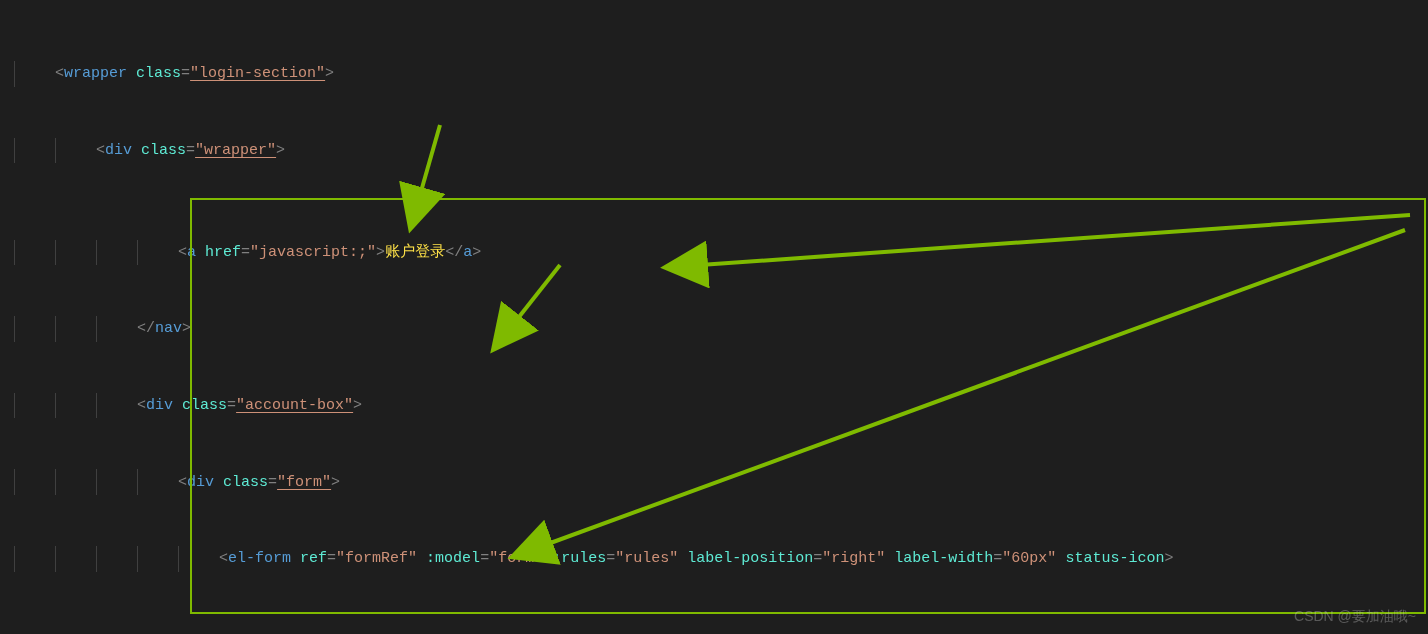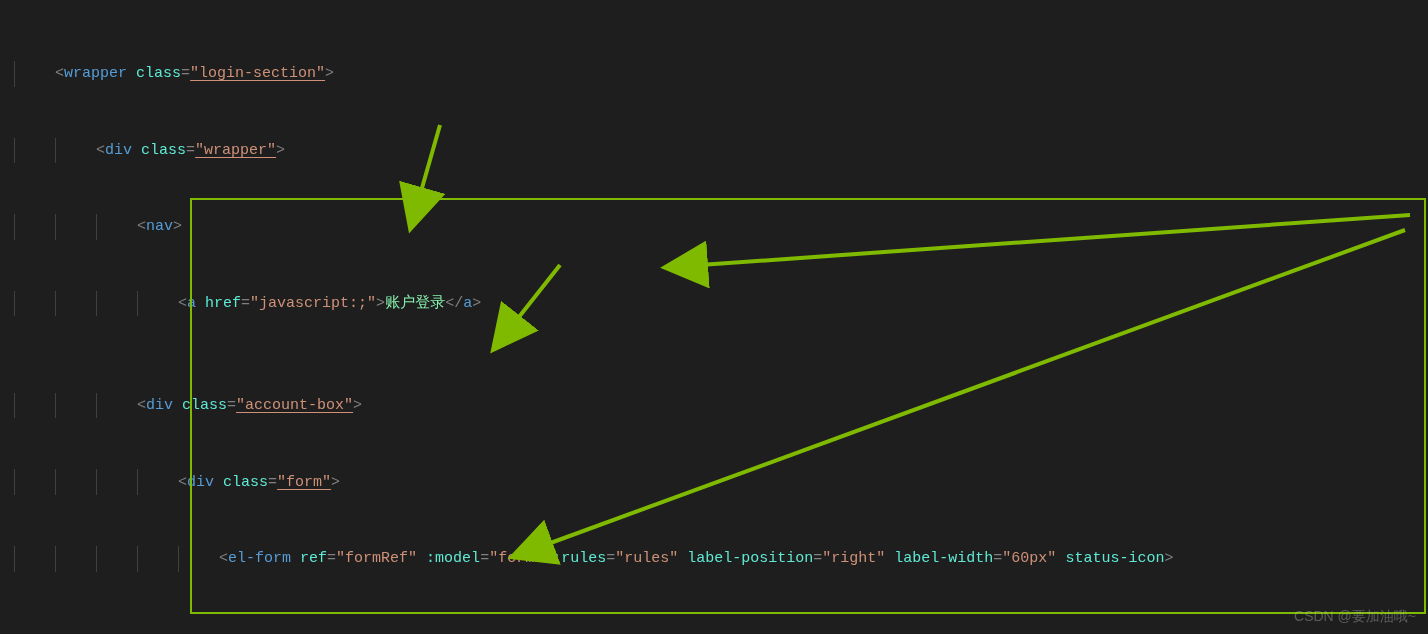--- a/index.html
+++ b/index.html
@@ -32,21 +32,21 @@
     height: 25.6px;
     vertical-align: top;
   }
   .guide.first { margin-left: 14px; }
   .content { display: inline; }
   
   .tag { color: #569cd6; }
   .bracket { color: #808080; }
   .attr { color: #5eead4; }
   .str { color: #ce9178; }
-  .txt { color: #86efac; }
+  .txt { color: #fde047; }
   .dec { text-decoration: underline; text-decoration-color: #ce9178; text-underline-offset: 3px; }
   
   .highlight-box {
     position: absolute;
     border: 2px solid #7fba00;
     left: 190px;
     top: 198px;
     width: 1232px;
     height: 412px;
     pointer-events: none;
@@ -75,24 +75,24 @@
 </style>
 </head>
 <body>
 
 <div class="code">
 
 <div class="line"><span class="guide first"></span><span class="content"><span class="bracket">&lt;</span><span class="tag">wrapper</span> <span class="attr">class</span><span class="bracket">=</span><span class="str dec">"login-section"</span><span class="bracket">&gt;</span></span></div>
 
 <div class="line"><span class="guide first"></span><span class="guide"></span><span class="content"><span class="bracket">&lt;</span><span class="tag">div</span> <span class="attr">class</span><span class="bracket">=</span><span class="str dec">"wrapper"</span><span class="bracket">&gt;</span></span></div>
 
-<div class="line"><span class="guide first"></span><span class="guide"></span><span class="guide"></span><span class="content"><span class="bracket">&lt;</span><span class="tag">nav</span><span class="bracket">&gt;</span></span></div>
 
 <div class="line"><span class="guide first"></span><span class="guide"></span><span class="guide"></span><span class="guide"></span><span class="content"><span class="bracket">&lt;</span><span class="tag">a</span> <span class="attr">href</span><span class="bracket">=</span><span class="str">"javascript:;"</span><span class="bracket">&gt;</span><span class="txt">账户登录</span><span class="bracket">&lt;/</span><span class="tag">a</span><span class="bracket">&gt;</span></span></div>
 
+<div class="line"><span class="guide first"></span><span class="guide"></span><span class="guide"></span><span class="content"><span class="bracket">&lt;/</span><span class="tag">nav</span><span class="bracket">&gt;</span></span></div>
 
 <div class="line"><span class="guide first"></span><span class="guide"></span><span class="guide"></span><span class="content"><span class="bracket">&lt;</span><span class="tag">div</span> <span class="attr">class</span><span class="bracket">=</span><span class="str dec">"account-box"</span><span class="bracket">&gt;</span></span></div>
 
 <div class="line"><span class="guide first"></span><span class="guide"></span><span class="guide"></span><span class="guide"></span><span class="content"><span class="bracket">&lt;</span><span class="tag">div</span> <span class="attr">class</span><span class="bracket">=</span><span class="str dec">"form"</span><span class="bracket">&gt;</span></span></div>
 
 <div class="line"><span class="guide first"></span><span class="guide"></span><span class="guide"></span><span class="guide"></span><span class="guide"></span><span class="content"><span class="bracket">&lt;</span><span class="tag">el-form</span> <span class="attr">ref</span><span class="bracket">=</span><span class="str">"formRef"</span> <span class="attr">:model</span><span class="bracket">=</span><span class="str">"form"</span> <span class="attr">:rules</span><span class="bracket">=</span><span class="str">"rules"</span> <span class="attr">label-position</span><span class="bracket">=</span><span class="str">"right"</span> <span class="attr">label-width</span><span class="bracket">=</span><span class="str">"60px"</span> <span class="attr">status-icon</span><span class="bracket">&gt;</span></span></div>
 
 
 
 

